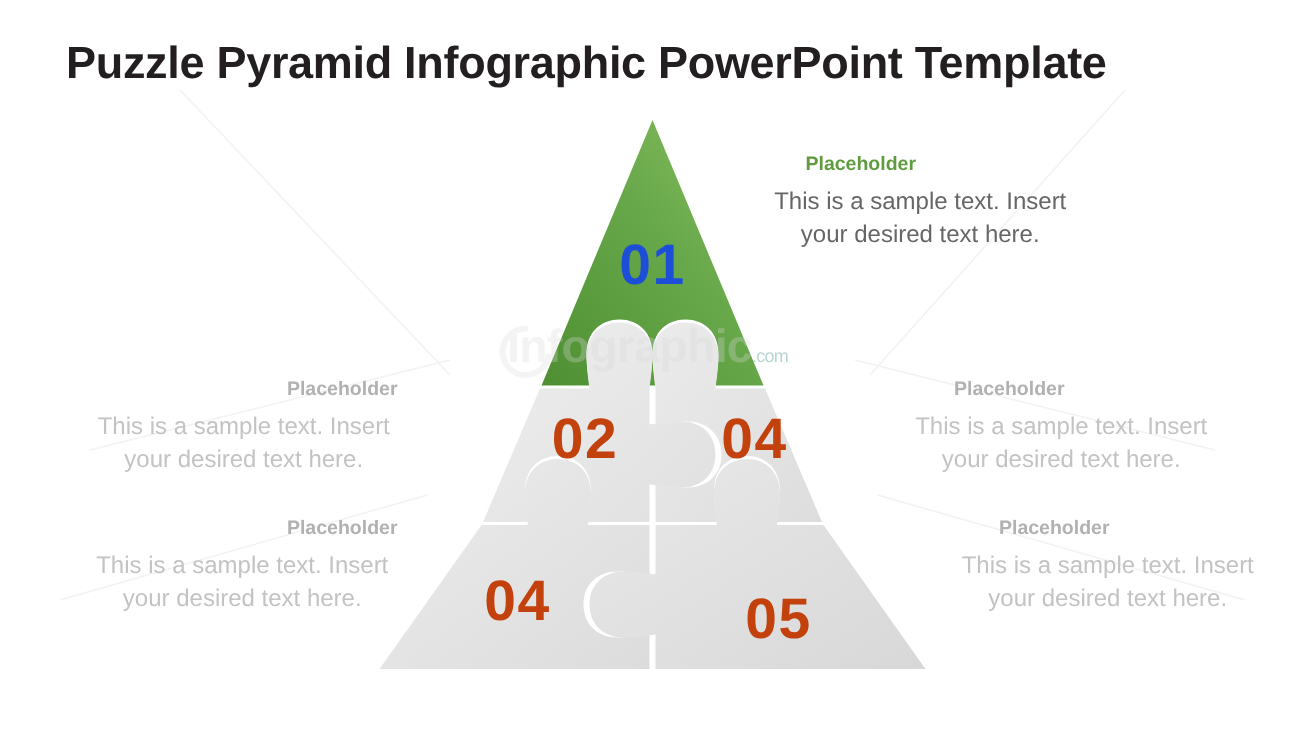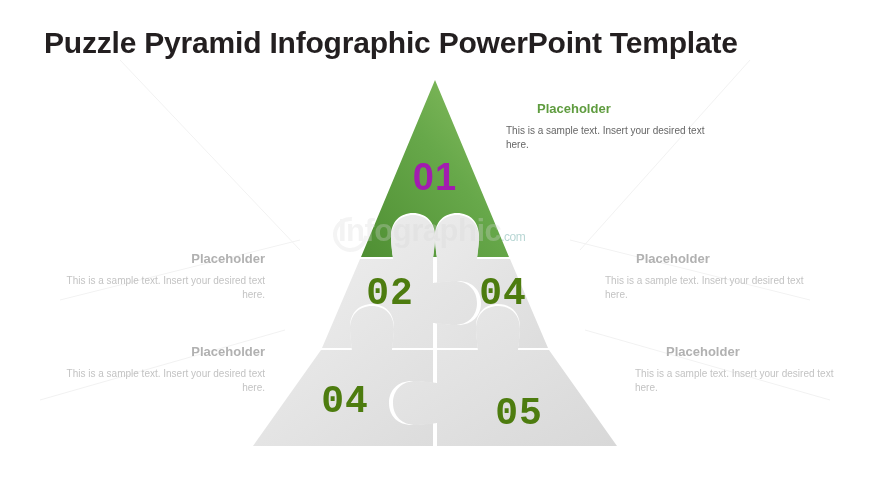--- a/index.html
+++ b/index.html
@@ -47,48 +47,48 @@
   
   .piece-number {
     position: absolute;
     font-size: 38px;
     font-weight: bold;
     letter-spacing: 1px;
     text-align: center;
     pointer-events: none;
   }
   .piece-number.num-01 {
-    color: #a21caf;
+    color: #1d4ed8;
     left: 395px;
     top: 156px;
     width: 80px;
   }
   .piece-number.num-gray {
-    color: #4d7c0f;
-    font-family: Liberation Mono, monospace;
+    color: #c2410c;
   }
   .num-02 { left: 350px; top: 272px; width: 80px; }
   .num-03 { left: 463px; top: 272px; width: 80px; }
   .num-04 { left: 305px; top: 380px; width: 80px; }
   .num-05 { left: 479px; top: 392px; width: 80px; }
 
   
   .callout { position: absolute; }
   .callout-title {
     font-size: 13px;
     font-weight: bold;
     margin: 0 0 7px 0;
     line-height: 1.2;
     padding-left: 31px;
   }
   .callout-body {
-    font-size: 10px;
+    font-size: 16px;
     line-height: 1.42;
     margin: 0;
     color: #8d8d8d;
+    text-align: center;
   }
   .callout.right { text-align: left; }
   .callout.left  { text-align: right; }
 
   .callout-green .callout-title { color: #5f9c3f; }
   .callout-green .callout-body  { color: #666666; }
   .callout-gray .callout-title  { color: #b1b1b1; }
   .callout-gray .callout-body   { color: #c3c3c3; }
 
   

